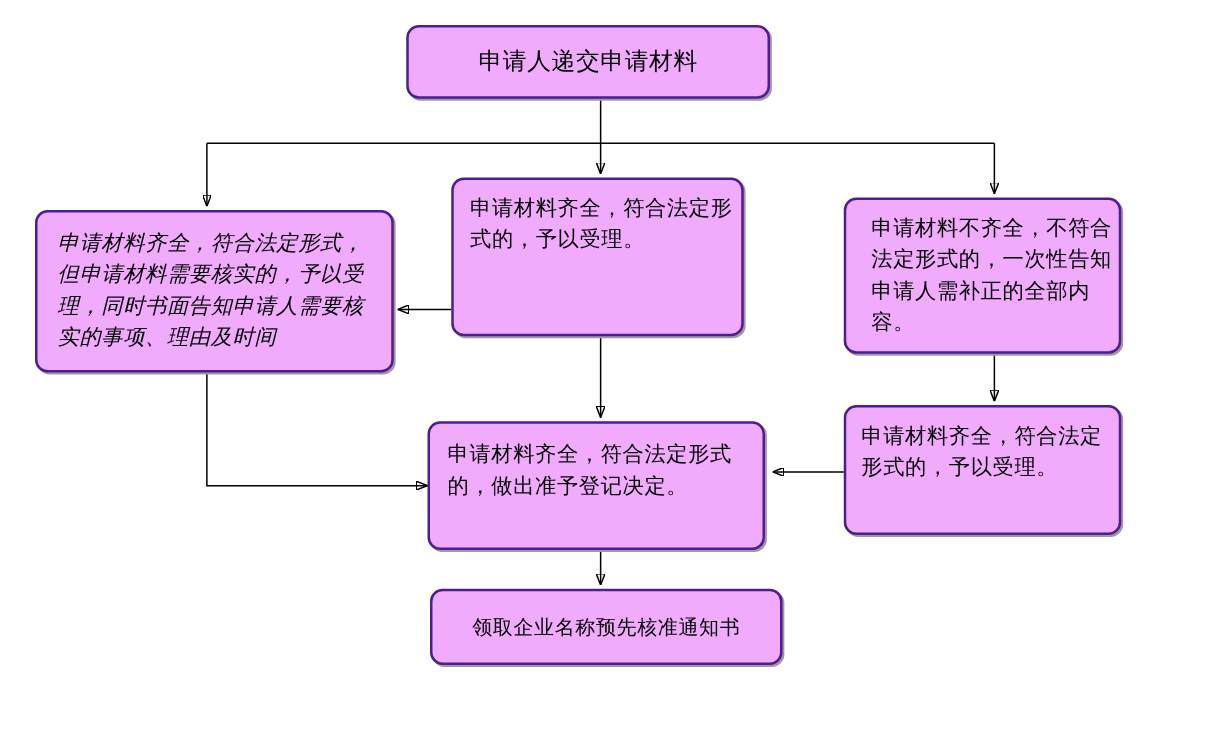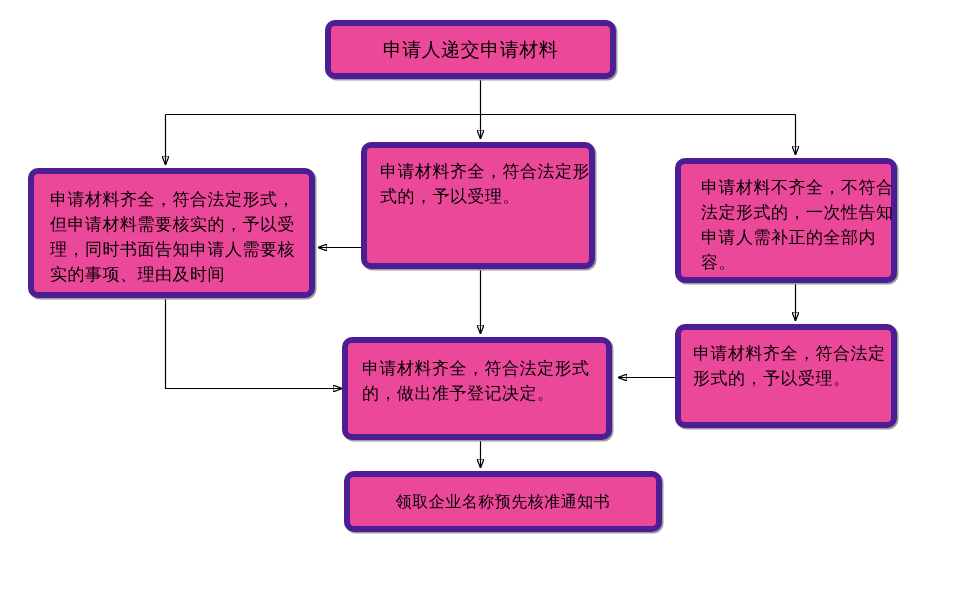--- a/index.html
+++ b/index.html
@@ -24,50 +24,50 @@
     height: 589px;
   }
   .connectors path {
     stroke: #000000;
     stroke-width: 1.2;
     fill: none;
   }
   .node {
     position: absolute;
     box-sizing: border-box;
-    background: #ec4899;
-    border: 6px solid #4c1d95;
+    background: #f0abfc;
+    border: 2px solid #4c1d95;
     border-radius: 10px;
     box-shadow: 1.5px 1.5px 0 #9c9c9c;
     font-size: 17px;
     line-height: 25px;
     letter-spacing: 0.5px;
     color: #000000;
   }
   .node .node-text {
     display: block;
   }
   .node-center {
     display: flex;
     align-items: center;
     justify-content: center;
     text-align: center;
   }
   .node-start        { left: 325px; top: 20px;  width: 291px; height: 59px;  font-size: 19px; }
   .node-left         { left: 28px;  top: 168px; width: 287px; height: 130px; padding: 13px 0 0 16px; }
-  .node-left .node-text        { width: 250px; }
+  .node-left .node-text        { width: 250px; font-style: italic; }
   .node-middle       { left: 361px; top: 142px; width: 234px; height: 127px; padding: 11px 0 0 13px; }
   .node-middle .node-text      { width: 218px; }
   .node-right-top    { left: 675px; top: 158px; width: 222px; height: 125px; padding: 11px 0 0 20px; }
   .node-right-top .node-text   { width: 201px; }
   .node-right-bottom { left: 675px; top: 324px; width: 222px; height: 104px; padding: 11px 0 0 12px; }
   .node-right-bottom .node-text{ width: 201px; }
   .node-decision     { left: 342px; top: 337px; width: 270px; height: 103px; padding: 13px 0 0 14px; }
   .node-decision .node-text    { width: 237px; }
-  .node-end          { left: 344px; top: 471px; width: 318px; height: 61px; font-size: 16px; }
+  .node-end          { left: 344px; top: 471px; width: 282px; height: 61px; font-size: 16px; }
 </style>
 </head>
 <body>
 
 <div class="canvas">
 
   <svg class="connectors" viewBox="0 0 974 589" xmlns="http://www.w3.org/2000/svg">
     <defs>
       <marker id="arrowhead" markerWidth="9" markerHeight="7" refX="9" refY="3.5" orient="auto" markerUnits="userSpaceOnUse">
         <path d="M0,0 L9,3.5 L0,7 Z" fill="#000000" stroke="none"></path>

